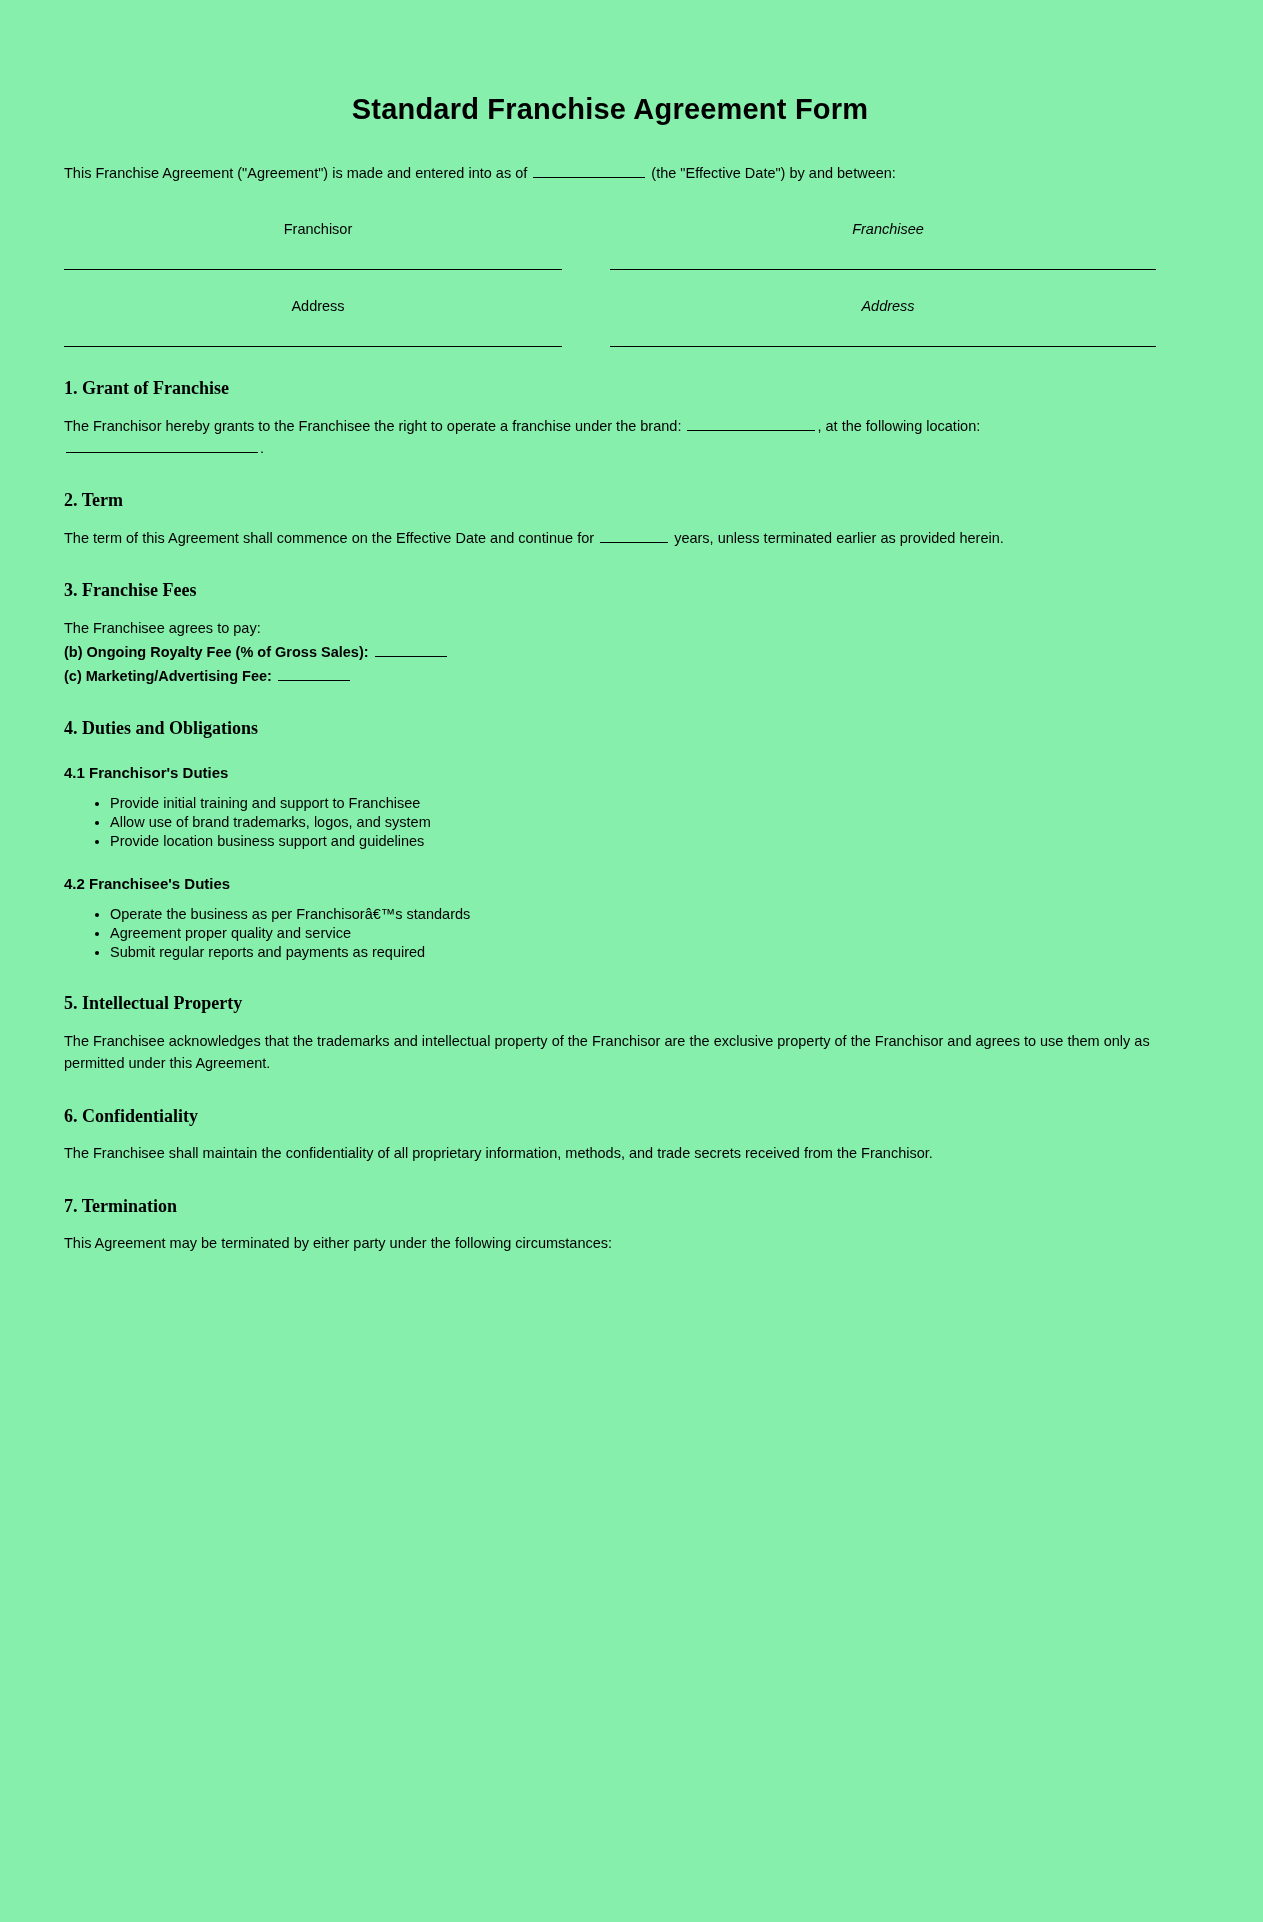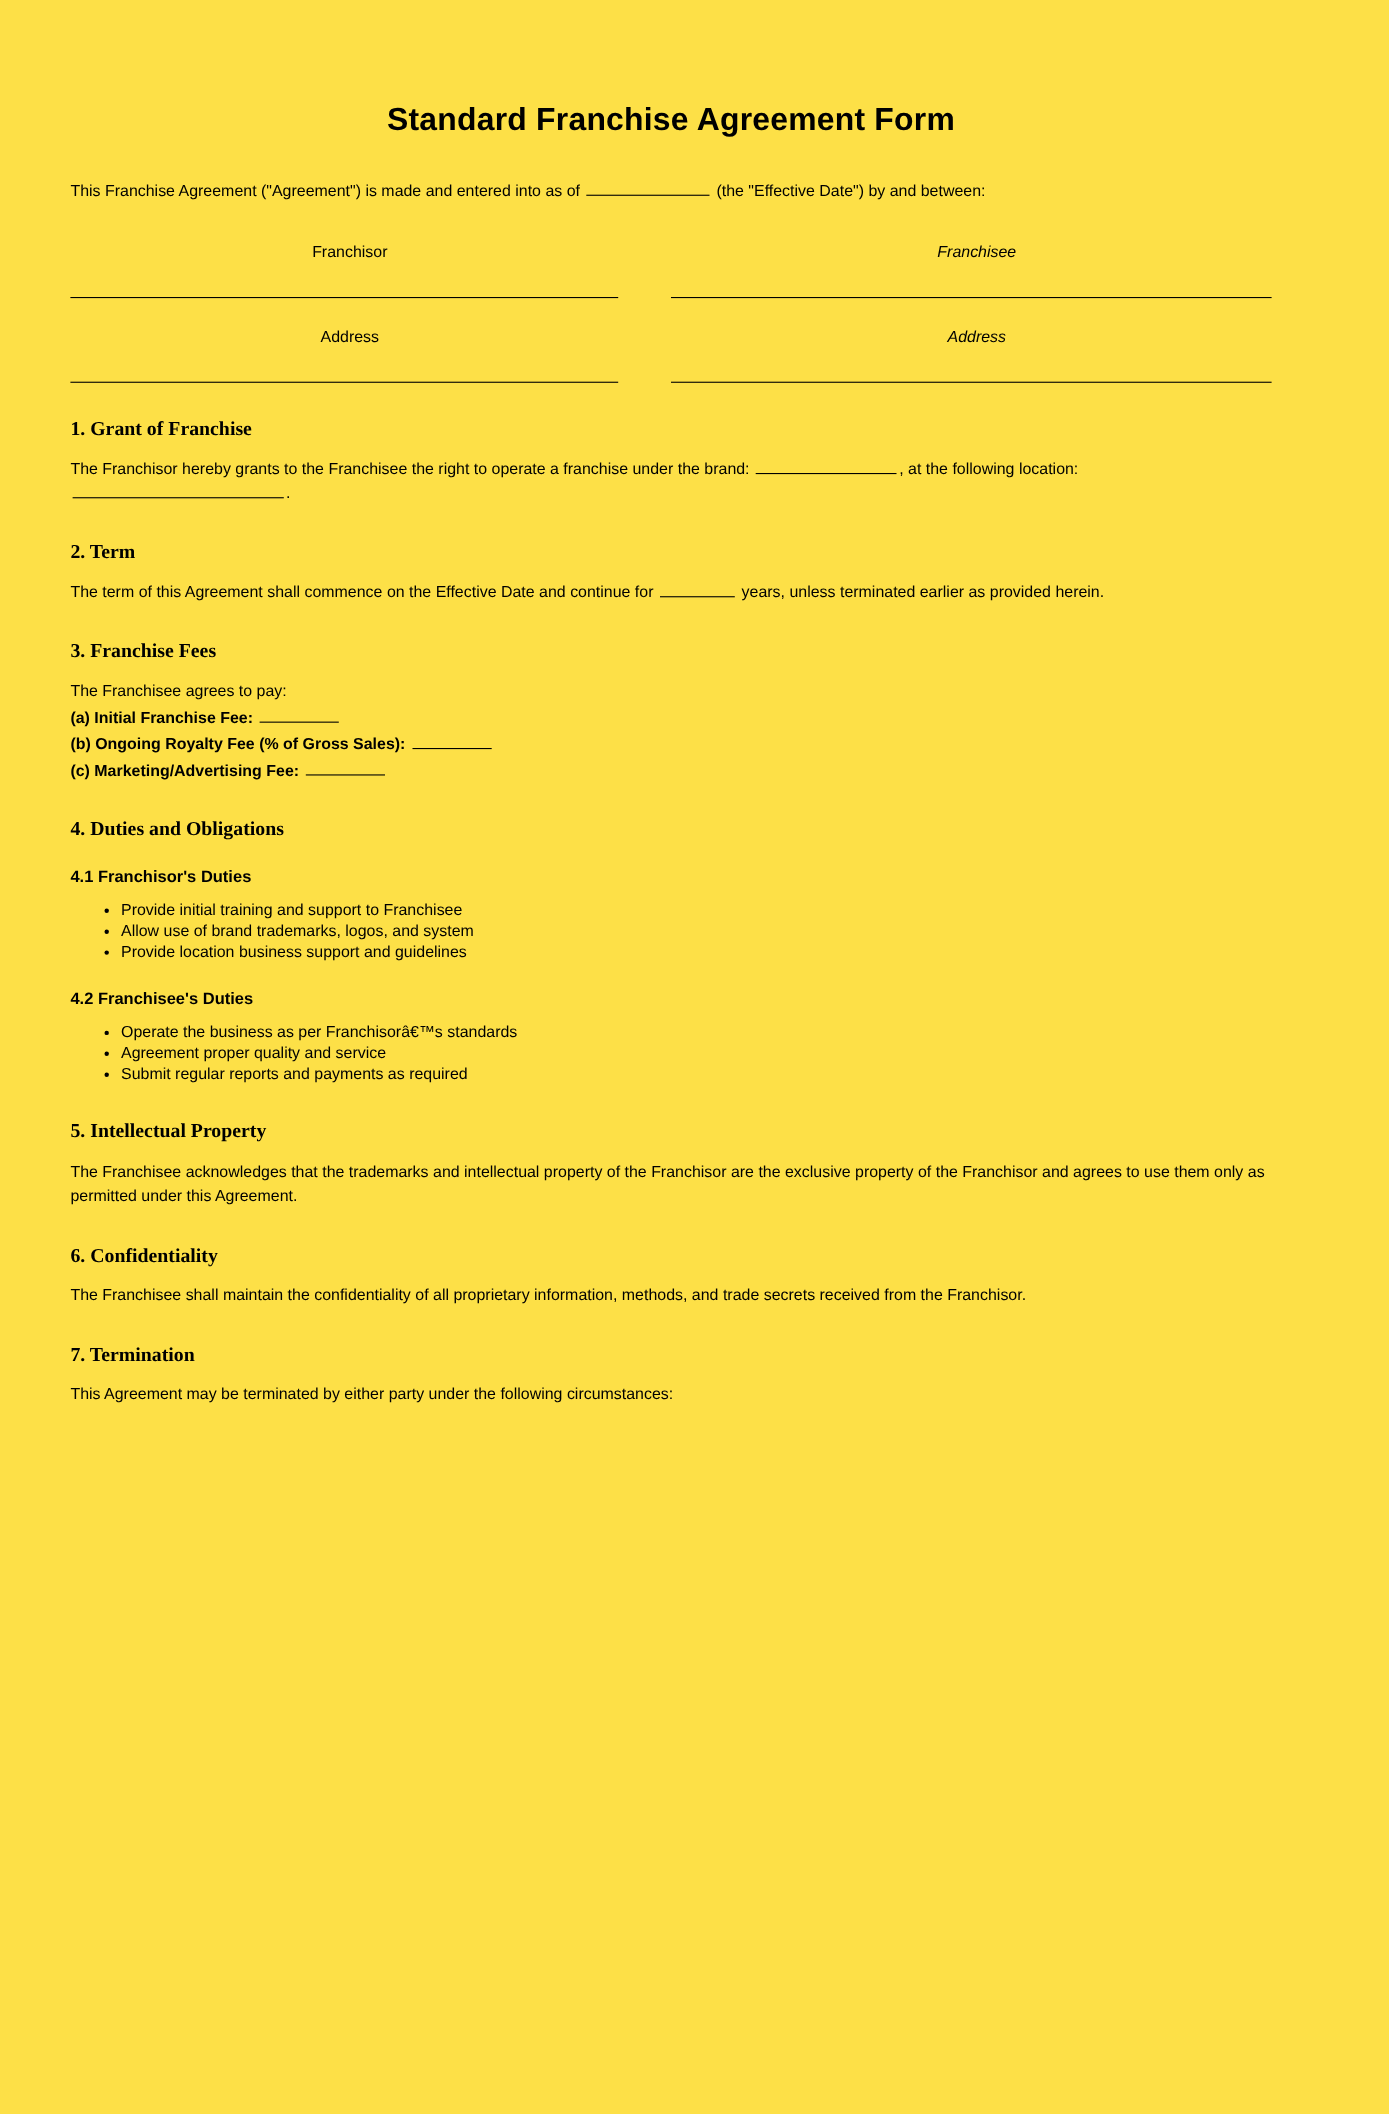--- a/index.html
+++ b/index.html
@@ -8,21 +8,21 @@
     background: #ffffff;
   }
   body {
     font-family: "Liberation Sans", sans-serif;
     color: #000000;
   }
   .page {
     position: relative;
     width: 1263px;
     height: 1922px;
-    background: #fde047;
+    background: #86efac;
     box-sizing: border-box;
     padding: 0;
     overflow: hidden;
   }
   .content {
     position: absolute;
     left: 64px;
     top: 0;
     width: 1092px;
   }
@@ -175,24 +175,20 @@
     <h2 class="section">2. Term</h2>
     <p class="body">
       <span>The term of this Agreement shall commence on the Effective Date and continue for</span>
       <span class="blank blank-years"></span>
       <span>years, unless terminated earlier as provided herein.</span>
     </p>
 
     <h2 class="section">3. Franchise Fees</h2>
     <p class="body">The Franchisee agrees to pay:</p>
     <p class="fee-line">
-      <span>(a) Initial Franchise Fee:</span>
-      <span class="blank blank-fee"></span>
-    </p>
-    <p class="fee-line">
       <span>(b) Ongoing Royalty Fee (% of Gross Sales):</span>
       <span class="blank blank-fee"></span>
     </p>
     <p class="fee-line">
       <span>(c) Marketing/Advertising Fee:</span>
       <span class="blank blank-fee"></span>
     </p>
 
     <h2 class="section">4. Duties and Obligations</h2>
 

